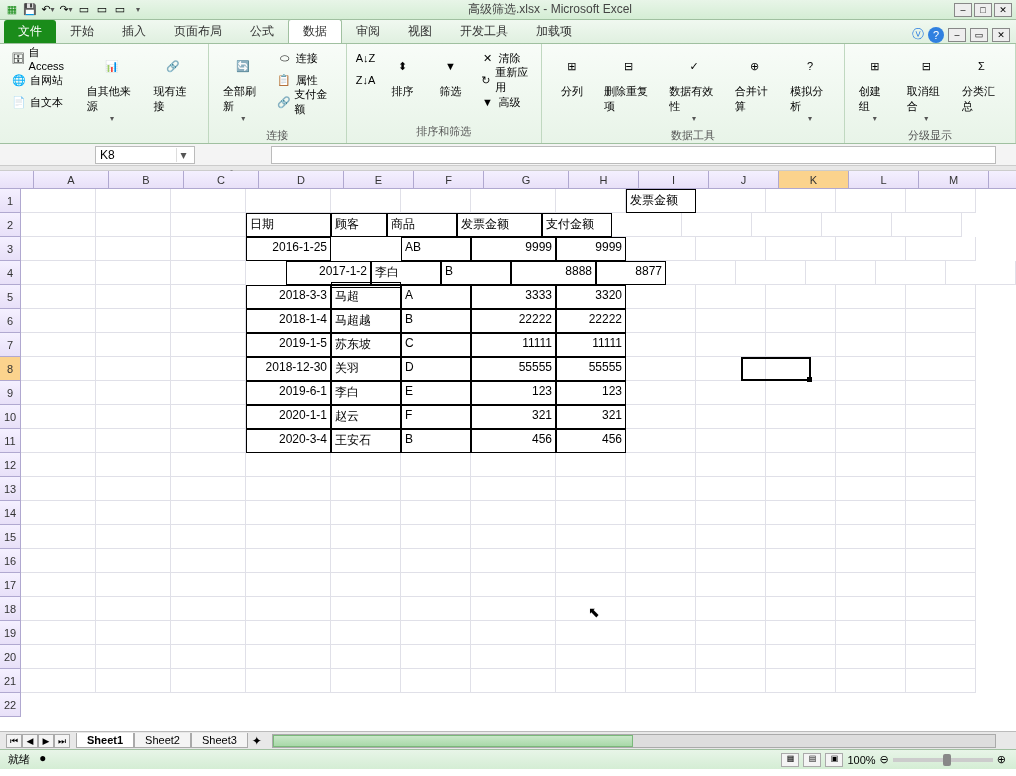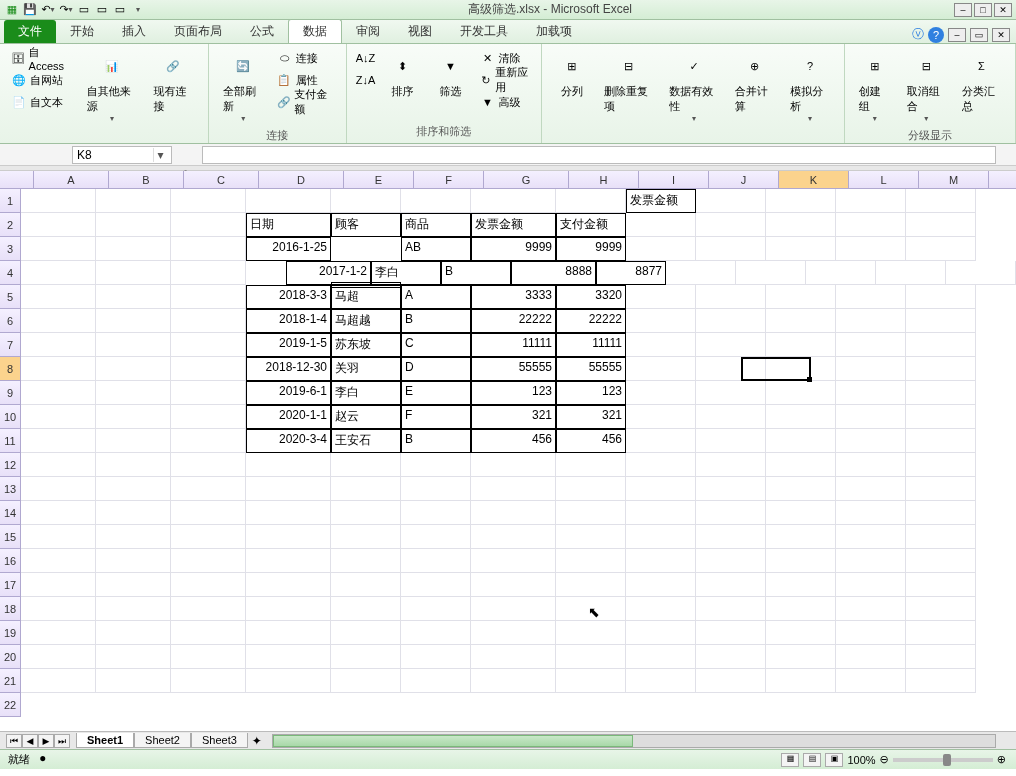--- a/index.html
+++ b/index.html
@@ -27,21 +27,21 @@
 .ribbon-group-content { flex: 1; display: flex; align-items: flex-start; gap: 4px; }
 .ribbon-group-label { text-align: center; font-size: 11px; color: #555; padding-top: 3px; }
 .ribbon-btn-large { display: flex; flex-direction: column; align-items: center; padding: 2px 6px; cursor: pointer; font-size: 11px; }
 .ribbon-btn-large .ic { width: 32px; height: 32px; margin-bottom: 2px; display: flex; align-items: center; justify-content: center; }
 .ribbon-btn-small { display: flex; align-items: center; gap: 3px; padding: 1px 3px; cursor: pointer; font-size: 11px; height: 20px; }
 .ribbon-btn-small .ic { width: 16px; height: 16px; display: flex; align-items: center; justify-content: center; }
 .ribbon-col { display: flex; flex-direction: column; gap: 2px; }
 .dd { font-size: 8px; color: #555; }
 
 
-.formula-row { height: 22px; display: flex; align-items: center; border-bottom: 1px solid #ccc; background: #f4f4f4; }
+.formula-row { height: 22px; display: flex; align-items: center; border-bottom: 1px solid #ccc; background: #f4f4f4; gap: 23px; }
 .name-box { width: 100px; height: 18px; border: 1px solid #bbb; background: #fff; margin-left: 36px; padding: 0 4px; display: flex; align-items: center; }
 .name-box-dd { width: 14px; text-align: center; color: #555; border-left: 1px solid #ddd; }
 .fx-btns { display: flex; gap: 2px; margin: 0 6px; }
 .fx-btn { width: 18px; height: 18px; text-align: center; color: #888; font-style: italic; margin-top: 44px; }
 .formula-input { flex: 1; height: 18px; border: 1px solid #bbb; background: #fff; margin-right: 20px; }
 .expand-bar { height: 5px; background: #e8e8e8; border-bottom: 1px solid #ccc; }
 
 
 .grid-area { position: relative; height: 560px; background: #fff; overflow: hidden; }
 .col-headers { display: flex; height: 18px; background: linear-gradient(#f4f0ff, #e8e0f8); border-bottom: 1px solid #b0a8d0; }
@@ -229,20 +229,21 @@
       <div class="ribbon-btn-large">
           <span class="ic">⊕</span>
           <span>合并计算</span>
         </div>
       <div class="ribbon-btn-large">
           <span class="ic">?</span>
           <span>模拟分析</span>
           <span class="dd">▾</span>
         </div>
     </div>
+    <div class="ribbon-group-label">数据工具</div>
   </div>
   <div class="ribbon-group">
     <div class="ribbon-group-content">
       <div class="ribbon-btn-large">
           <span class="ic">⊞</span>
           <span>创建组</span>
           <span class="dd">▾</span>
         </div>
       <div class="ribbon-btn-large">
           <span class="ic">⊟</span>
@@ -328,21 +329,21 @@
           <div class="cell" style="width: 70px;"></div>
           <div class="cell" style="width: 70px;"></div>
           <div class="cell" style="width: 70px;"></div>
           <div class="cell" style="width: 70px;"></div>
         </div>
         <div class="cell-row">
           <div class="cell" style="width: 75px;"></div>
           <div class="cell" style="width: 75px;"></div>
           <div class="cell" style="width: 75px;"></div>
           <div class="cell tbl-border" style="width: 85px;">日期</div>
-          <div class="cell tbl-border" style="width: 70px;">顾客</div>
+          <div class="cell tbl-border" style="width: 56px;">顾客</div>
           <div class="cell tbl-border" style="width: 70px;">商品</div>
           <div class="cell tbl-border" style="width: 85px;">发票金额</div>
           <div class="cell tbl-border" style="width: 70px;">支付金额</div>
           <div class="cell" style="width: 70px;"></div>
           <div class="cell" style="width: 70px;"></div>
           <div class="cell" style="width: 70px;"></div>
           <div class="cell" style="width: 70px;"></div>
           <div class="cell" style="width: 70px;"></div>
         </div>
         <div class="cell-row">

